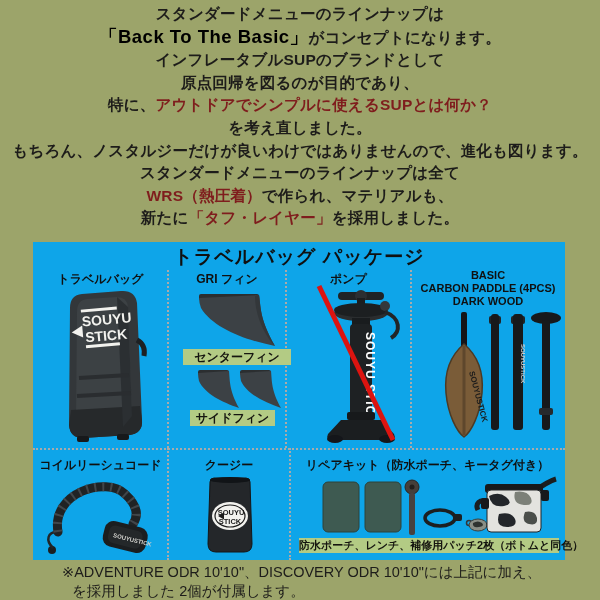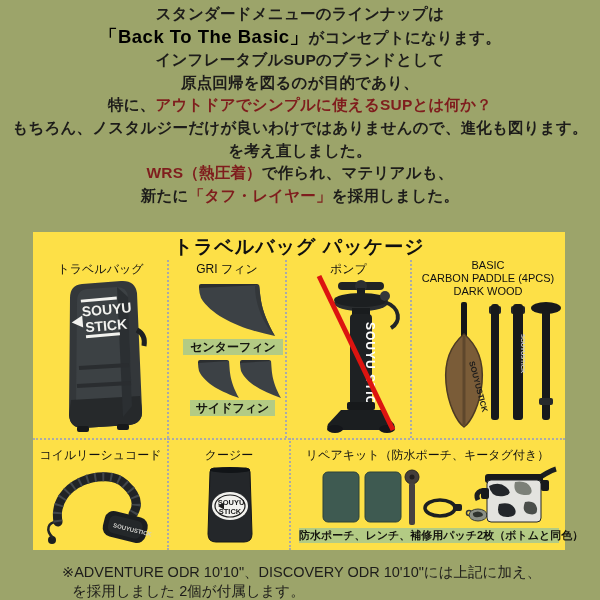--- a/index.html
+++ b/index.html
@@ -13,29 +13,29 @@
     position:absolute;top:3px;left:0;width:600px;
     text-align:center;font-weight:bold;font-size:15.5px;line-height:22.6px;
     color:#1d1c1a;letter-spacing:.2px;
   }
   .tline{white-space:nowrap}
   .seg-black{color:#1d1c1a}
   .seg-yellow{color:#7f1d1d}
   .seg-yellow-large{color:#000000;font-size:18.5px;letter-spacing:.5px}
   
   .panel{
-    position:absolute;left:33px;top:232px;width:532px;height:318px;
-    background:#fde047;
+    position:absolute;left:33px;top:242px;width:532px;height:318px;
+    background:#0ea5e9;
   }
   .panel-title{
     position:absolute;top:2px;left:0;width:532px;text-align:center;
     font-size:19px;font-weight:bold;color:#101010;letter-spacing:1px;
   }
   .col-header{
-    position:absolute;font-weight:normal;font-size:12px;color:#101010;
+    position:absolute;font-weight:bold;font-size:12px;color:#101010;
     text-align:center;line-height:14px;white-space:nowrap;
   }
   .col-header.small{font-size:11px;line-height:13px;white-space:normal}
   .divider-v{position:absolute;width:0;border-left:2px dotted #aaaaaa}
   .divider-h{position:absolute;height:0;border-top:2px dotted #aaaaaa}
   .green-label{
     position:absolute;background:#b3cb84;color:#15150f;font-weight:bold;
     text-align:center;font-size:12px;line-height:16px;white-space:nowrap;
   }
   .green-label.caption{font-size:11px;line-height:15px}
@@ -49,22 +49,23 @@
 </style>
 </head>
 <body>
 
 <div class="top-text">
     <div class="tline"><span class="seg-black">スタンダードメニューのラインナップは</span></div>
     <div class="tline"><span class="seg-yellow-large">「Back To The Basic」</span><span class="seg-black">がコンセプトになります。</span></div>
     <div class="tline"><span class="seg-black">インフレータブルSUPのブランドとして</span></div>
     <div class="tline"><span class="seg-black">原点回帰を図るのが目的であり、</span></div>
     <div class="tline"><span class="seg-black">特に、</span><span class="seg-yellow">アウトドアでシンプルに使えるSUPとは何か？</span></div>
+    <div class="tline"><span class="seg-black">を考え直しました。</span></div>
     <div class="tline"><span class="seg-black">もちろん、ノスタルジーだけが良いわけではありませんので、進化も図ります。</span></div>
-    <div class="tline"><span class="seg-black">を考え直しました。</span></div>
+    <div class="tline"><span class="seg-black">スタンダードメニューのラインナップは全て</span></div>
     <div class="tline"><span class="seg-yellow">WRS（熱圧着）</span><span class="seg-black">で作られ、マテリアルも、</span></div>
     <div class="tline"><span class="seg-black">新たに</span><span class="seg-yellow">「タフ・レイヤー」</span><span class="seg-black">を採用しました。</span></div>
   </div>
 
 <div class="panel">
   <div class="panel-title">トラベルバッグ パッケージ</div>
 
   <div class="divider-v" style="left:134px;top:28px;height:178px"></div>
   <div class="divider-v" style="left:252px;top:28px;height:178px"></div>
   <div class="divider-v" style="left:377px;top:28px;height:178px"></div>
@@ -102,21 +103,21 @@
     </svg>
   </div>
 
   <div class="img-box" style="left:158px;top:50px">
     <svg width="92" height="58" viewBox="0 0 92 58">
       <rect x="8" y="2" width="60" height="6" rx="2" fill="#2b2e30"></rect>
       <path d="M8,6 L68,3 C70,14 68,26 84,54 C54,48 22,36 10,16 Q8,10 8,6 Z" fill="#3c4145"></path>
       <path d="M68,3 C70,14 68,26 84,54 C74,44 64,24 64,4 Z" fill="#33373a"></path>
     </svg>
   </div>
-  <div class="green-label" style="left:150px;top:107px;width:100px">センターフィン</div>
+  <div class="green-label" style="left:150px;top:107px;width:108px">センターフィン</div>
   <div class="img-box" style="left:160px;top:126px">
     <svg width="88" height="42" viewBox="0 0 88 42">
       <g>
         <rect x="5" y="2" width="31" height="5" rx="2" fill="#2b2e30"></rect>
         <path d="M5,5 L36,3 C37,12 36,22 46,40 C29,34 12,26 6,13 Q5,8 5,5 Z" fill="#3c4145"></path>
       </g>
       <g transform="translate(42,0)">
         <rect x="5" y="2" width="31" height="5" rx="2" fill="#2b2e30"></rect>
         <path d="M5,5 L36,3 C37,12 36,22 46,40 C29,34 12,26 6,13 Q5,8 5,5 Z" fill="#3c4145"></path>
       </g>

